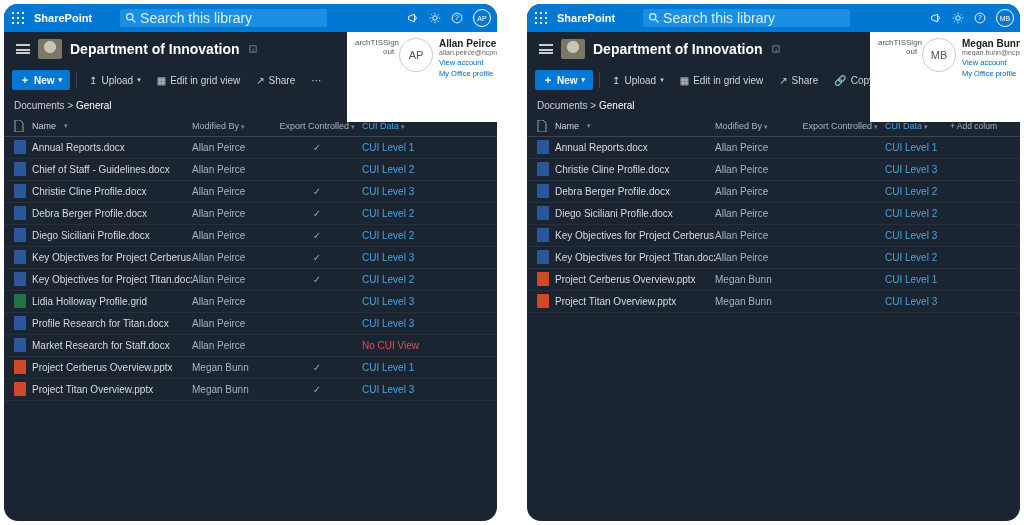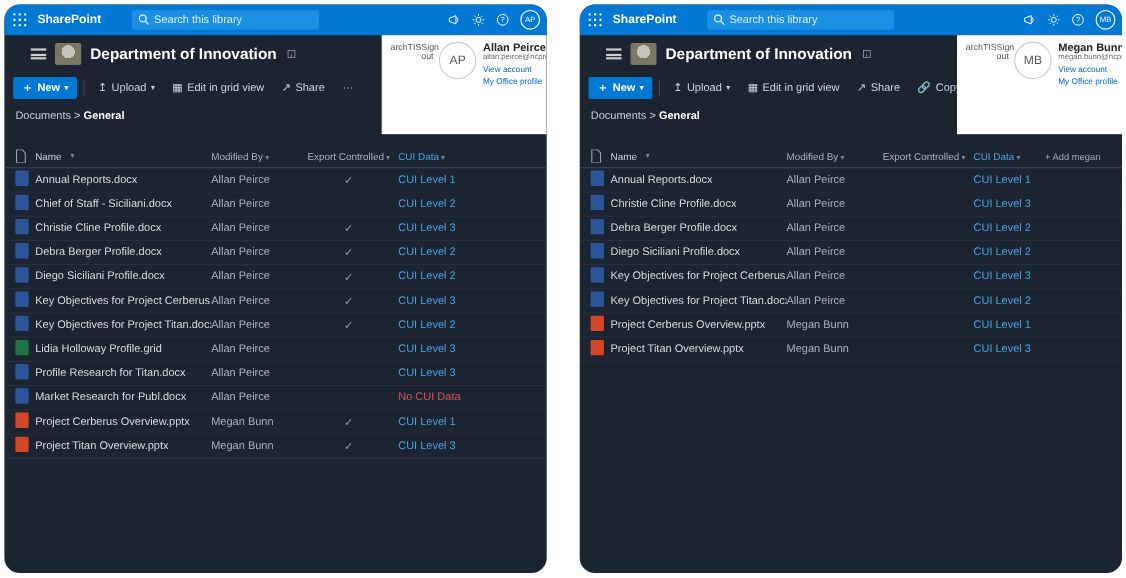--- a/index.html
+++ b/index.html
@@ -2,45 +2,45 @@
 <html><head>
 <meta charset="utf-8">
 <style>
   * { box-sizing: border-box; margin: 0; padding: 0; font-family: "Segoe UI", Arial, sans-serif; }
   body { background: #fff; width: 1024px; height: 525px; display: flex; gap: 30px; padding: 4px; }
   .pane { flex: 1; background: #1b2431; color: #d7dbe0; display: flex; flex-direction: column; font-size: 10px; overflow: hidden; border-radius: 14px; }
   .topbar { background: #0078d4; height: 28px; display: flex; align-items: center; color: #fff; padding: 0 6px; gap: 8px; }
   .waffle { width: 16px; height: 16px; display: inline-flex; align-items: center; justify-content: center; }
   .app-label { font-size: 11px; font-weight: 600; }
   .search { flex: 0 0 170px; margin-left: 20px; background: #1a8fe3; height: 18px; border-radius: 2px; display: flex; align-items: center; padding: 0 6px; gap: 4px; color: #dbefff; }
-  .search input { background: transparent; border: none; color: #dbefff; font-size: 10px; outline: none; flex: 1; }
+  .search input { background: transparent; border: none; color: #dbefff; font-size: 14px; outline: none; flex: 1; }
   .search input::placeholder { color: #dbefff; }
   .top-icons { margin-left: auto; display: flex; align-items: center; gap: 10px; }
   .avatar-chip { width: 18px; height: 18px; border: 1px solid #fff; border-radius: 50%; font-size: 7px; display: flex; align-items: center; justify-content: center; }
-  .titlebar { height: 34px; display: flex; align-items: center; padding: 0 24px; gap: 8px; position: relative; }
+  .titlebar { height: 34px; display: flex; align-items: center; padding: 0 12px; gap: 8px; position: relative; }
   .menu-lines { width: 14px; height: 10px; border-top: 2px solid #ccc; border-bottom: 2px solid #ccc; position: relative; }
   .menu-lines::after { content:""; position:absolute; top:3px; left:0; right:0; height:2px; background:#ccc; }
   .crest { width: 24px; height: 20px; background: radial-gradient(circle at 50% 40%, #c7c3b6 35%, transparent 36%), linear-gradient(#7a7766,#7a7766); border-radius: 2px; }
   .site-title { font-size: 14px; font-weight: 600; color: #fff; }
   .meta-right { position: absolute; right: 0; top: 0; width: 150px; height: 90px; background: #fff; color: #333; padding: 6px 8px; font-size: 8px; display: flex; }
   .meta-row { display:flex; justify-content: space-between; color:#555; margin-bottom:3px; }
   .profile-row { display:flex; gap:6px; }
   .big-avatar { width: 34px; height: 34px; border-radius: 50%; border:1px solid #ccc; display:flex; align-items:center; justify-content:center; font-size: 11px; color:#555; }
   .profile-name { font-size: 10px; font-weight: 600; color:#222; }
   .profile-email { font-size: 7px; color:#666; overflow:hidden; text-overflow:ellipsis; white-space: nowrap; max-width: 95px;}
   .profile-links { font-size:7.5px; color:#0067b8; margin-top:2px; line-height:1.4; }
   .cmdbar { height: 28px; display:flex; align-items:center; padding: 0 8px; gap: 4px; }
   .new-btn { background:#0078d4; color:#fff; padding: 3px 8px; border-radius:2px; display:flex; align-items:center; gap:4px; font-size:10px; font-weight:600; }
   .chev { font-size:7px; }
   .cmd-item { color:#cfd5dc; padding: 3px 6px; display:flex; align-items:center; gap:4px; }
   .divider { width:1px; height:16px; background:#3a4658; margin:0 2px;}
   .breadcrumb { padding: 6px 10px 4px; font-size:10px; color:#c9cfd8; }
-  .breadcrumb .current { font-weight:700; color:#fff; }
+  .breadcrumb .current { font-weight:400; color:#fff; }
   .thead, .trow { display:flex; align-items:center; padding: 0 10px; height: 22px; border-bottom: 1px solid rgba(255,255,255,0.05); }
-  .thead { border-bottom: 1px solid #3a4658; color:#cbd2db; font-size:9px;margin-top:16px; }
+  .thead { border-bottom: 1px solid #3a4658; color:#cbd2db; font-size:9px; }
   .col-icon { flex: 0 0 18px; }
   .col-name { flex: 0 0 160px; display:flex; align-items:center; gap:6px; overflow:hidden; white-space:nowrap; text-overflow:ellipsis;}
   .col-mod  { flex: 0 0 80px; color:#aab2bf; }
   .col-exp  { flex: 0 0 90px; text-align:center; color:#aab2bf;}
   .col-cui  { flex: 1; color:#4aa3e0; }
   .col-add  { flex: 0 0 60px; font-size:8.5px; color:#a6adba; }
   .sort { font-size:7px; color:#7e8a9b; margin-left:2px;}
   .fileicon { width:12px; height:14px; border-radius:1px; display:inline-block; }
   .fi-docx { background: linear-gradient(#2b579a,#2b579a); }
   .fi-xlsx { background: linear-gradient(#217346,#217346); }
@@ -168,21 +168,21 @@
   <div class="tbody">
       <div class="trow">
         <div class="col-icon"><span class="fileicon fi-docx"></span></div>
         <div class="col-name">Annual Reports.docx</div>
         <div class="col-mod">Allan Peirce</div>
         <div class="col-exp"><span class="check">✓</span></div>
         <div class="col-cui ">CUI Level 1</div>
       </div>
       <div class="trow">
         <div class="col-icon"><span class="fileicon fi-docx"></span></div>
-        <div class="col-name">Chief of Staff - Siciliani.docx</div>
+        <div class="col-name">Chief of Staff - Guidelines.docx</div>
         <div class="col-mod">Allan Peirce</div>
         <div class="col-exp"></div>
         <div class="col-cui ">CUI Level 2</div>
       </div>
       <div class="trow">
         <div class="col-icon"><span class="fileicon fi-docx"></span></div>
         <div class="col-name">Christie Cline Profile.docx</div>
         <div class="col-mod">Allan Peirce</div>
         <div class="col-exp"><span class="check">✓</span></div>
         <div class="col-cui ">CUI Level 3</div>
@@ -224,24 +224,24 @@
       </div>
       <div class="trow">
         <div class="col-icon"><span class="fileicon fi-docx"></span></div>
         <div class="col-name">Profile Research for Titan.docx</div>
         <div class="col-mod">Allan Peirce</div>
         <div class="col-exp"></div>
         <div class="col-cui ">CUI Level 3</div>
       </div>
       <div class="trow">
         <div class="col-icon"><span class="fileicon fi-docx"></span></div>
-        <div class="col-name">Market Research for Publ.docx</div>
-        <div class="col-mod">Allan Peirce</div>
-        <div class="col-exp"></div>
-        <div class="col-cui no-cui">No CUI Data</div>
+        <div class="col-name">Market Research for Staff.docx</div>
+        <div class="col-mod">Allan Peirce</div>
+        <div class="col-exp"></div>
+        <div class="col-cui no-cui">No CUI View</div>
       </div>
       <div class="trow">
         <div class="col-icon"><span class="fileicon fi-pptx"></span></div>
         <div class="col-name">Project Cerberus Overview.pptx</div>
         <div class="col-mod">Megan Bunn</div>
         <div class="col-exp"><span class="check">✓</span></div>
         <div class="col-cui ">CUI Level 1</div>
       </div>
       <div class="trow">
         <div class="col-icon"><span class="fileicon fi-pptx"></span></div>
@@ -360,21 +360,21 @@
           <path d="M1 0h5l3 3v9H1z" fill="none" stroke="#9aa3b2"></path>
         </svg>
       </div>
     <div class="col-name">
         <span>Name</span>
         <span class="sort">▾</span>
       </div>
     <div class="col-mod"><span>Modified By</span><span class="sort">▾</span></div>
     <div class="col-exp"><span>Export Controlled</span><span class="sort">▾</span></div>
     <div class="col-cui"><span>CUI Data</span><span class="sort">▾</span></div>
-    <div class="col-add">+ Add megan</div>
+    <div class="col-add">+ Add colum</div>
   </div>
   <div class="tbody">
       <div class="trow">
         <div class="col-icon"><span class="fileicon fi-docx"></span></div>
         <div class="col-name">Annual Reports.docx</div>
         <div class="col-mod">Allan Peirce</div>
         <div class="col-exp"></div>
         <div class="col-cui ">CUI Level 1</div>
         <div class="col-add"></div>
       </div>

